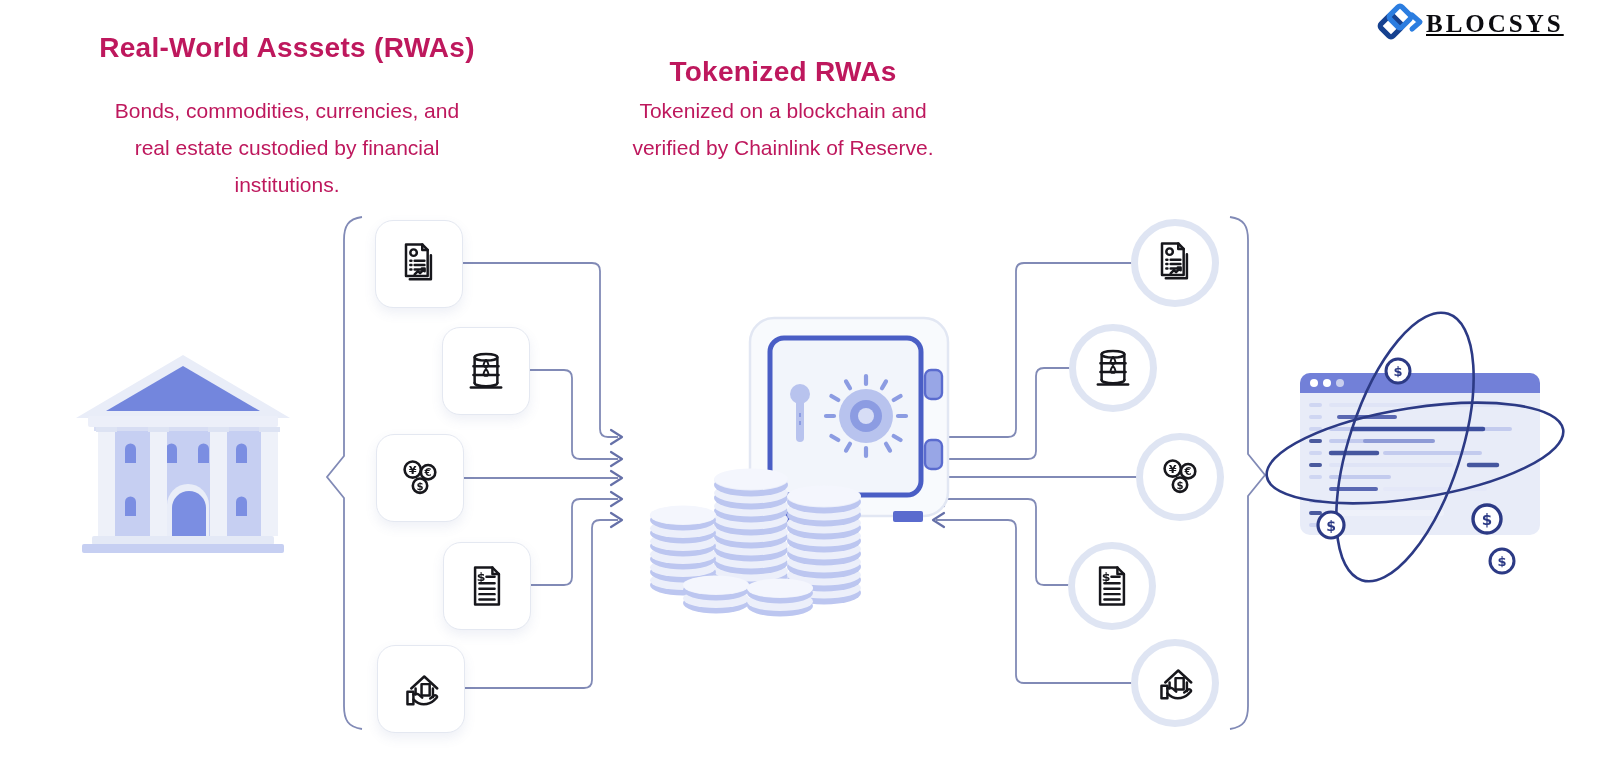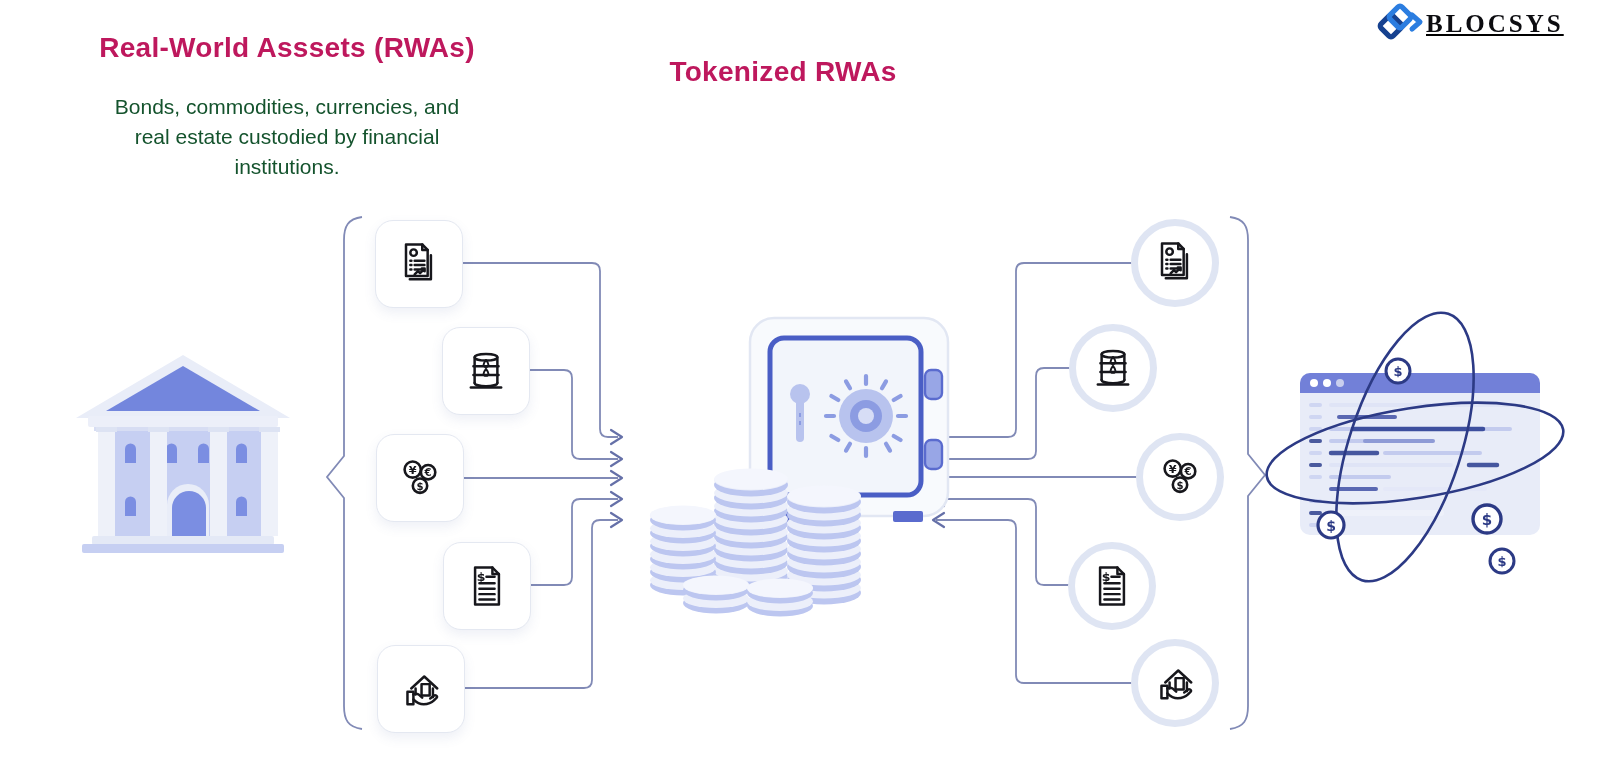--- a/index.html
+++ b/index.html
@@ -2,22 +2,22 @@
 <html><head>
 <meta charset="utf-8">
 <style>
   html,body{margin:0;padding:0;background:#ffffff;}
   .stage{position:relative;width:1600px;height:778px;background:#ffffff;overflow:hidden;
          font-family:"Liberation Sans",sans-serif;}
   .abs{position:absolute;}
   
   .col-title{position:absolute;top:32px;text-align:center;font-size:28px;font-weight:bold;
              color:#be185d;letter-spacing:.3px;}
-  .col-desc{position:absolute;top:92px;text-align:center;font-size:21px;line-height:30px;
-            color:#14532d;}
+  .col-desc{position:absolute;top:92px;text-align:center;font-size:21px;line-height:37px;
+            color:#be185d;}
   
   .logo{position:absolute;left:1376px;top:2px;display:flex;align-items:center;gap:2px;text-decoration:underline;}
   .logo-text{font-family:"Liberation Serif",serif;font-weight:bold;font-size:25px;
              letter-spacing:3px;color:#0c0c10;}
   
   .icon-square{position:absolute;width:86px;height:86px;background:#fff;border:1.5px solid #e4e8f1;
                border-radius:18px;box-shadow:0 5px 12px rgba(90,104,168,.10);
                display:flex;align-items:center;justify-content:center;z-index:3;}
   .icon-circle{position:absolute;width:88px;height:88px;box-sizing:border-box;background:#fff;
                border:7px solid #dfe5f3;border-radius:50%;
@@ -29,20 +29,21 @@
 </style>
 </head>
 <body>
 
 <div class="stage">
 
   <div class="col-title" style="left:47px;width:480px;">Real-World Asssets (RWAs)</div>
   <div class="col-desc" style="left:107px;width:360px;">Bonds, commodities, currencies, and real estate custodied by financial institutions.</div>
 
   <div class="col-title" style="left:593px;width:380px;margin-top:24px;">Tokenized RWAs</div>
+  <div class="col-desc" style="left:603px;width:360px;">Tokenized on a blockchain and verified by Chainlink of Reserve.</div>
 
 
   <div class="logo">
     <svg width="48" height="44" viewBox="0 0 48 44">
       <rect x="-8.5" y="-8.5" width="17" height="17" rx="3" transform="translate(15,24) rotate(45)" fill="none" stroke="#16418f" stroke-width="5.2"></rect>
       <rect x="-8.5" y="-8.5" width="17" height="17" rx="3" transform="translate(24,15) rotate(45)" fill="none" stroke="#2b7de0" stroke-width="5.2"></rect>
       <path d="M36,13 l8,7 -8,7" fill="none" stroke="#2b7de0" stroke-width="5" stroke-linecap="round" stroke-linejoin="round"></path>
     </svg>
     <span class="logo-text">BLOCSYS</span>
   </div>

